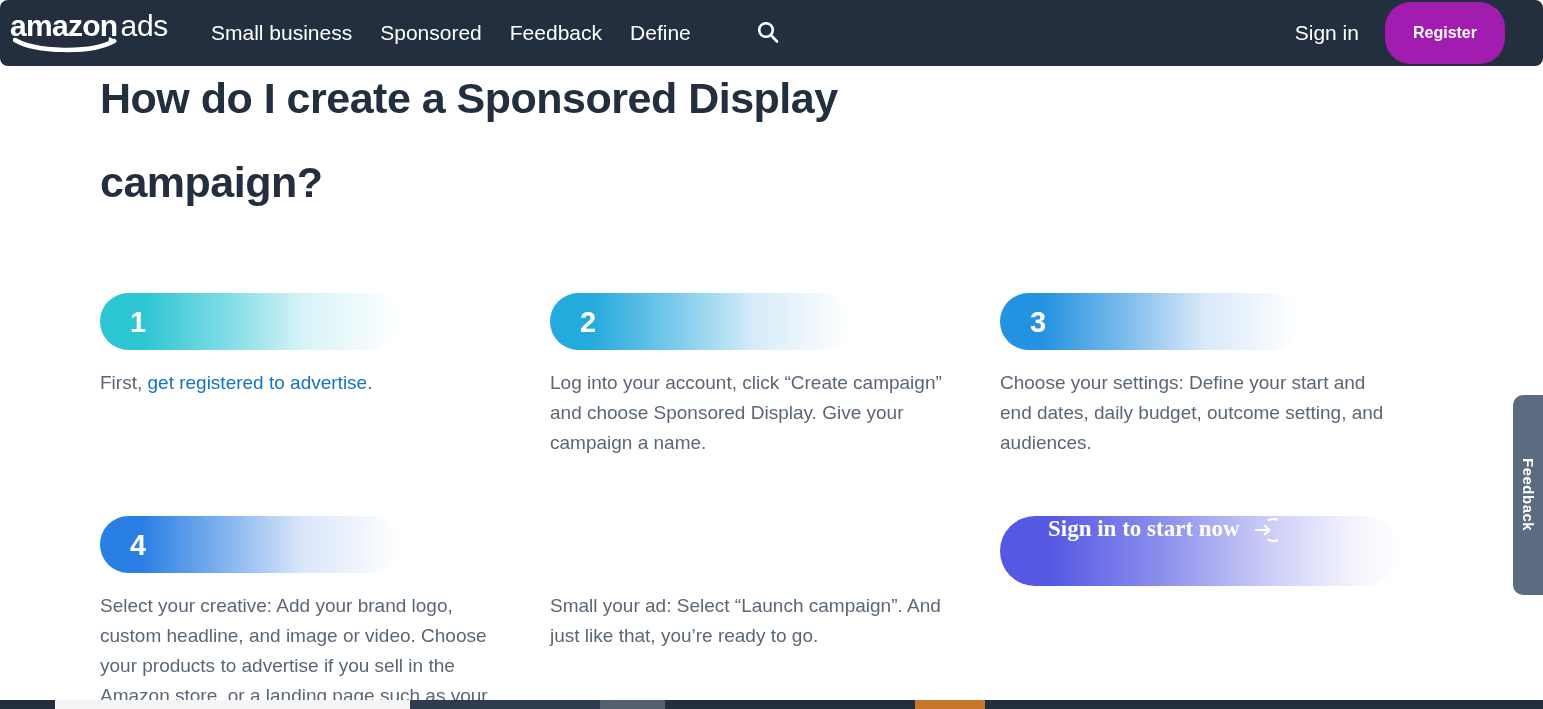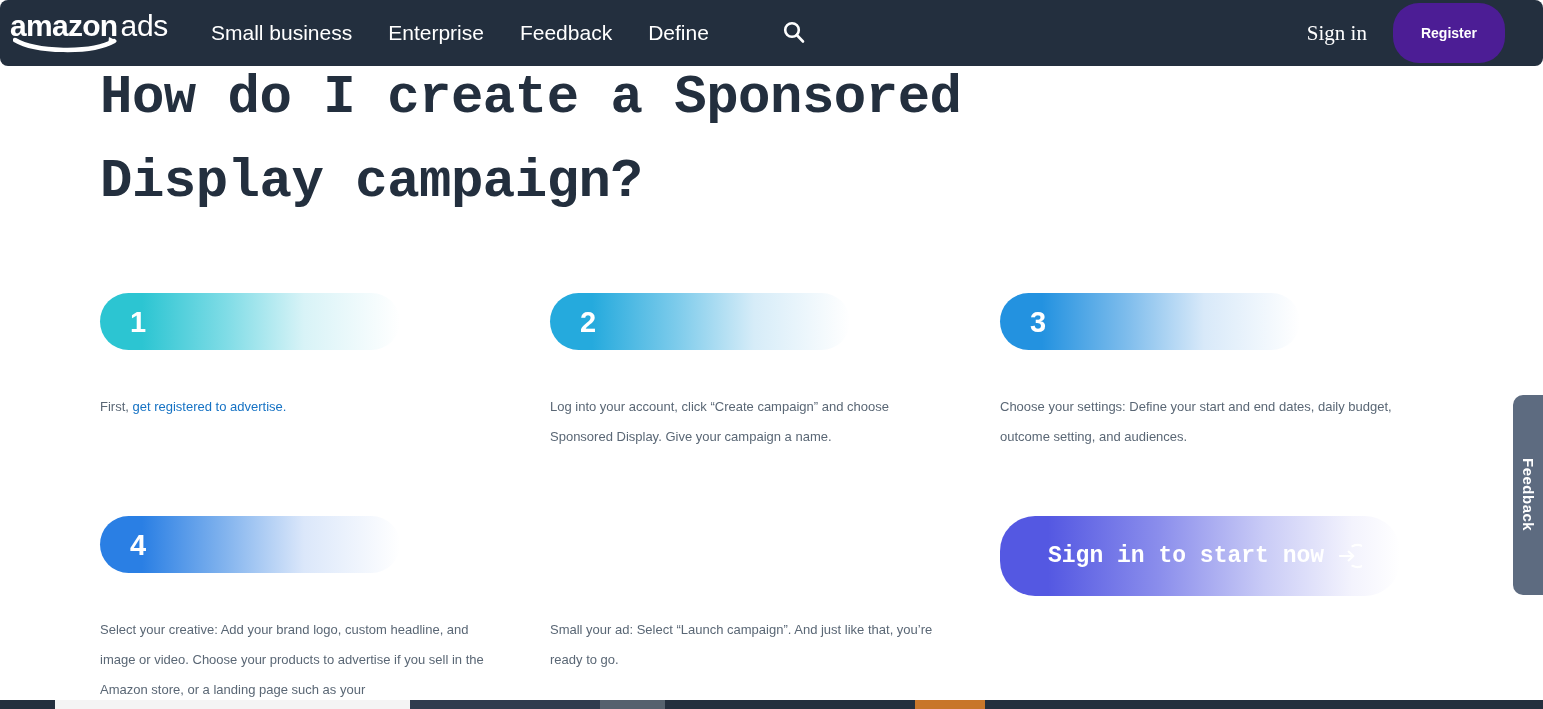--- a/index.html
+++ b/index.html
@@ -51,21 +51,21 @@
     left: 3px;
     top: 25px;
     width: 128px;
     height: 18px;
     overflow: hidden;
   }
   .nav {
     display: flex;
     align-items: center;
     margin-left: 43px;
-    gap: 36px;
+    gap: 28px;
   }
   .nav-item {
     color: #ffffff;
     font-size: 21px;
     font-weight: 400;
     cursor: pointer;
     white-space: nowrap;
     line-height: 24px;
   }
   .search-btn {
@@ -79,26 +79,25 @@
     display: flex;
     align-items: center;
     margin-right: 38px;
     gap: 26px;
   }
   .signin-link {
     color: #ffffff;
     font-size: 21px;
     cursor: pointer;
     white-space: nowrap;
-    font-family: Liberation Serif, serif;
   }
   .register-btn {
-    background: #4c1d95;
-    color: #ffffff;
-    font-size: 14px;
+    background: #a21caf;
+    color: #ffffff;
+    font-size: 16px;
     font-weight: 700;
     border: none;
     border-radius: 26px;
     padding: 22px 28px;
     cursor: pointer;
     font-family: "Liberation Sans", sans-serif;
     white-space: nowrap;
   }
 
   
@@ -106,26 +105,25 @@
     position: absolute;
     top: 0; left: 0;
     width: 1543px;
     height: 709px;
   }
   .page-title {
     position: absolute;
     left: 100px;
     top: 56px;
     width: 880px;
-    font-size: 54px;
+    font-size: 43px;
     font-weight: 700;
     line-height: 84px;
     color: #232f3e;
     letter-spacing: -0.5px;
-    font-family: Liberation Mono, monospace;
   }
 
   .steps-grid {
     position: absolute;
     left: 100px;
     top: 293px;
     width: 1350px;
     display: grid;
     grid-template-columns: 450px 450px 450px;
     grid-template-rows: 223px auto;
@@ -141,42 +139,42 @@
     align-items: center;
   }
   .badge-num {
     color: #ffffff;
     font-size: 29px;
     font-weight: 700;
     margin-left: 30px;
     line-height: 30px;
   }
   .step-text {
-    margin-top: 42px;
+    margin-top: 18px;
     width: 400px;
-    font-size: 13px;
+    font-size: 19px;
     line-height: 30px;
     color: #5a6775;
   }
   .step-link {
     color: #1572c4;
     text-decoration: none;
     cursor: pointer;
   }
 
   .cta-btn {
     position: relative;
     width: 400px;
-    height: 80px;
+    height: 70px;
     border-radius: 35px;
     border: none;
     display: flex;
-    align-items: center;
-    cursor: pointer;
-    font-family: Liberation Mono, monospace;
+    align-items: flex-start;
+    cursor: pointer;
+    font-family: Liberation Serif, serif;
     padding: 0;
   }
   .cta-label {
     color: #ffffff;
     font-size: 23px;
     font-weight: 700;
     margin-left: 48px;
     line-height: 26px;
     white-space: nowrap;
   }
@@ -242,21 +240,21 @@
       <span class="logo-smile">
         <svg width="128" height="18" viewBox="0 0 128 18">
           <path d="M2 5 C22 17, 78 19, 101 6" stroke="#ffffff" stroke-width="4.5" fill="none" stroke-linecap="round"></path>
           <path d="M96 2 L104 6 L95 11 Z" fill="#ffffff"></path>
         </svg>
       </span>
     </div>
 
     <div class="nav">
       <span class="nav-item">Small business</span>
-      <span class="nav-item">Enterprise</span>
+      <span class="nav-item">Sponsored</span>
       <span class="nav-item">Feedback</span>
       <span class="nav-item">Define</span>
       <span class="search-btn">
         <svg width="26" height="26" viewBox="0 0 26 26">
           <circle cx="11" cy="10" r="6.8" stroke="#ffffff" stroke-width="2.6" fill="none"></circle>
           <line x1="15.8" y1="15" x2="22" y2="21.5" stroke="#ffffff" stroke-width="2.6" stroke-linecap="round"></line>
         </svg>
       </span>
     </div>
 

